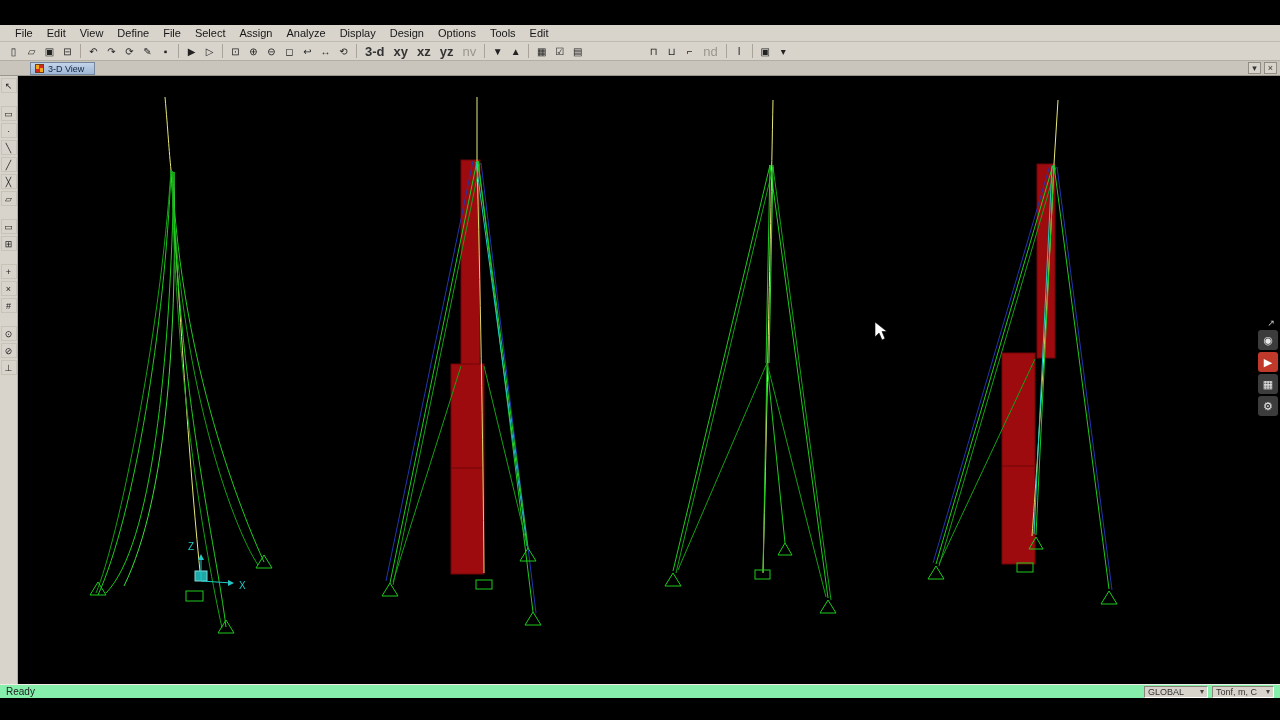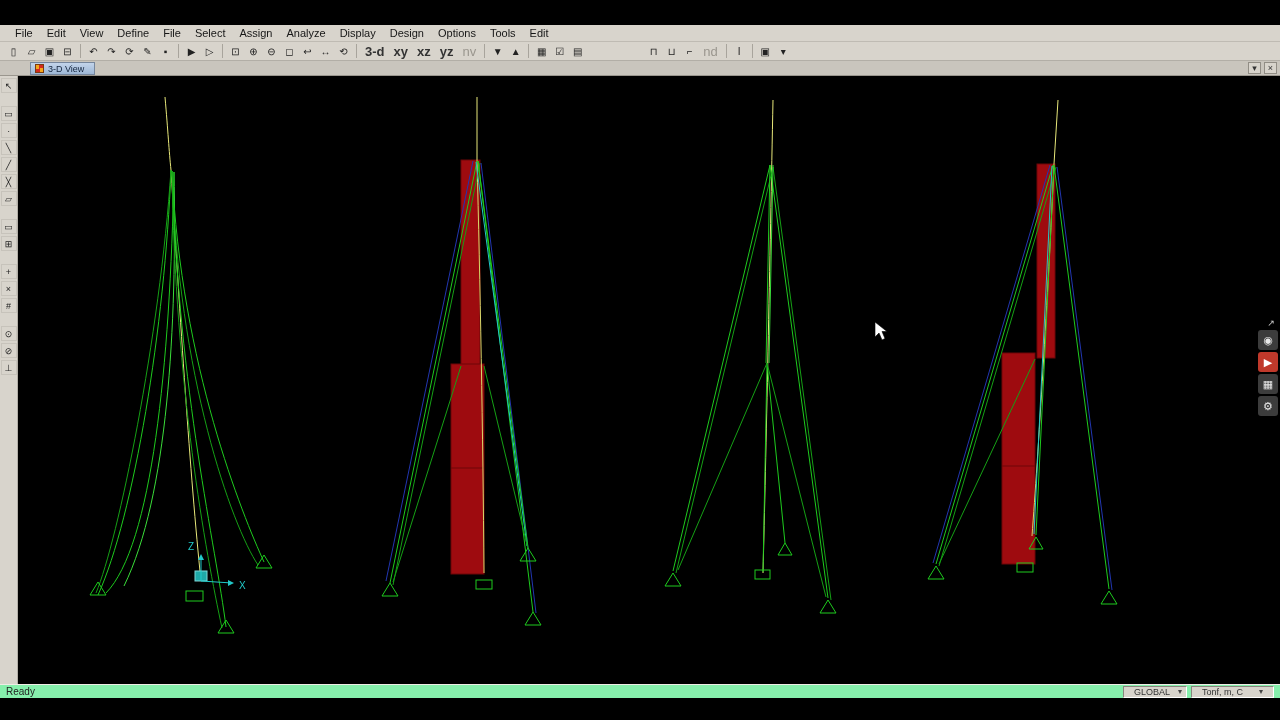--- a/index.html
+++ b/index.html
@@ -24,21 +24,21 @@
   .ltbtn{width:16px;height:15px;font-size:9px;display:flex;align-items:center;justify-content:center;color:#222;border:1px solid #c7c3bb;background:#d8d4cc;cursor:default}
   .lgap{height:9px}
   .viewport{position:relative;flex:1;background:#000;overflow:hidden}
   .viewport svg{position:absolute;left:0;top:0;width:100%;height:100%}
   .floatpanel{position:absolute;right:2px;top:241px;display:flex;flex-direction:column;gap:2px;align-items:flex-end;z-index:5}
   .fbtn{width:20px;height:20px;border-radius:3px;background:#3c3c3c;color:#e8e8e8;font-size:11px;display:flex;align-items:center;justify-content:center;cursor:default}
   .fbtn.small{width:14px;height:11px;background:transparent;color:#c9c9c9;font-size:9px;border-radius:0}
   .fbtn.record{background:#c0392b;color:#fff}
   .statusbar{height:14px;background:#86efac;display:flex;align-items:center;font-size:10px;color:#222;padding:0 6px;gap:4px;border-top:1px solid #efece6}
   .statusbar .spacer{flex:1}
-  .sunken{height:12px;border:1px solid;border-color:#8a867e #ffffff #ffffff #8a867e;display:flex;align-items:flex-start;padding:0 10px;font-size:9px;gap:8px;background:#d8d4cc;color:#333}
+  .sunken{height:12px;border:1px solid;border-color:#8a867e #ffffff #ffffff #8a867e;display:flex;align-items:flex-start;padding:0 3px;font-size:9px;gap:8px;background:#d8d4cc;color:#333}
   .sunken .dd{font-size:8px;color:#444}
   .black-bottom{height:22px;background:#000}
 </style>
 </head>
 <body>
 
 <div class="screen">
   <div class="black-top"></div>
 
   <div class="menubar">
@@ -338,20 +338,20 @@
     </div>
   </div>
 
   <div class="statusbar">
     <span>Ready</span>
     <span class="spacer"></span>
     <div class="sunken" style="width:64px">
       <span style="flex:1">GLOBAL</span>
       <span class="dd">▾</span>
     </div>
-    <div class="sunken" style="width:83px">
+    <div class="sunken" style="width:62px">
       <span style="flex:1">Tonf, m, C</span>
       <span class="dd">▾</span>
     </div>
   </div>
 
   <div class="black-bottom"></div>
 </div>
 
 </body></html>

